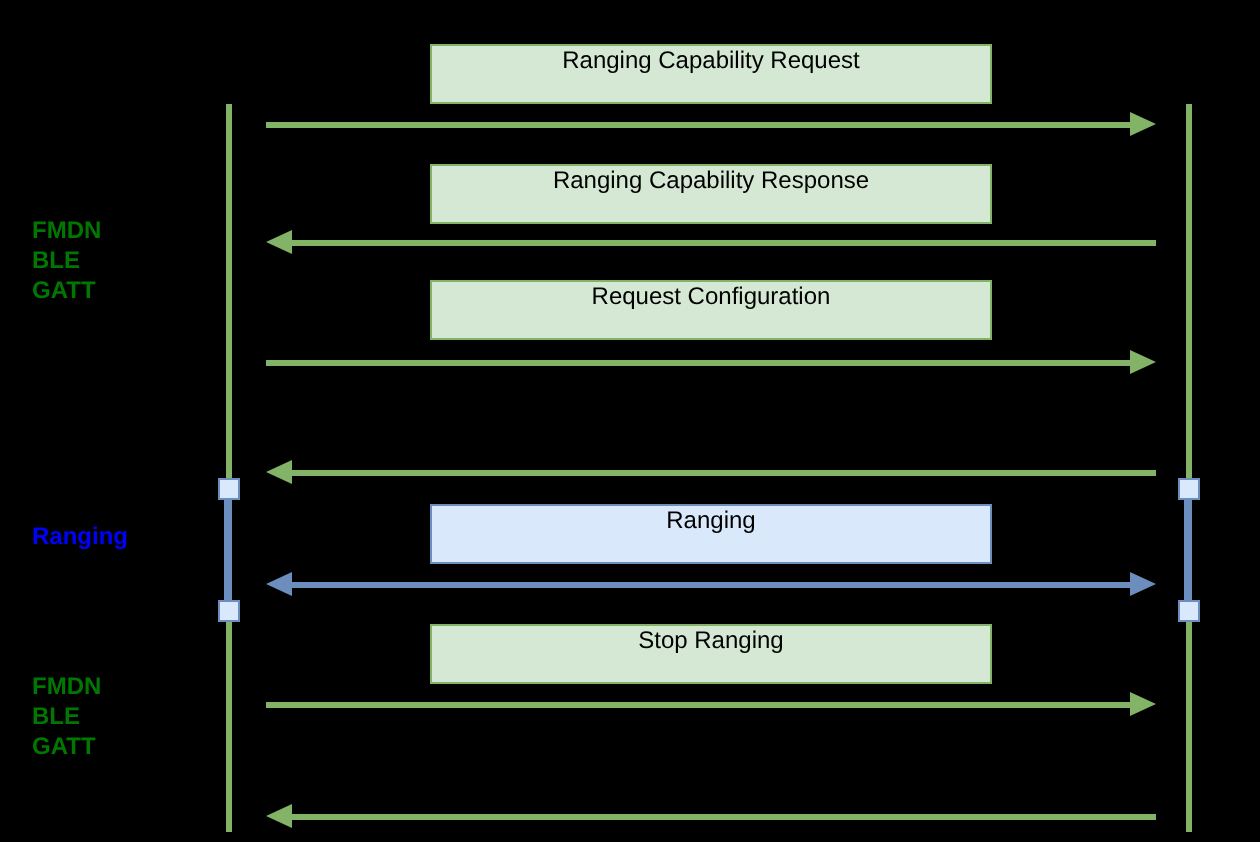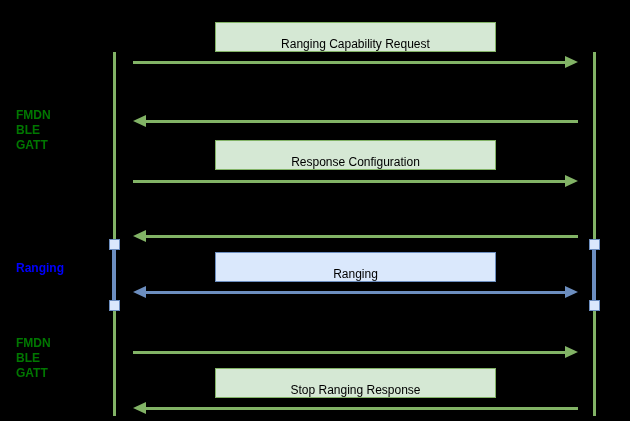--- a/index.html
+++ b/index.html
@@ -19,21 +19,21 @@
     position:absolute; width:11px; height:11px; box-sizing:border-box;
     background:var(--activation_fill); border:1.5px solid var(--blue_stroke);
   }
   .activation-marker.left  { left:109px; }
   .activation-marker.right { left:589px; }
   .activation-marker.top-sq { top:239px; }
   .activation-marker.bot-sq { top:300px; }
   
   .msg-box {
     position:absolute; left:215px; width:281px; height:30px; box-sizing:border-box;
-    border:1.5px solid; display:flex; align-items:flex-end; justify-content:center;
+    border:1.5px solid; display:flex; align-items:flex-start; justify-content:center;
     font-size:12px; color:#000;
   }
   .msg-box.style-green { background:var(--green_fill); border-color:var(--green_stroke); }
   .msg-box.style-blue  { background:var(--blue_fill);  border-color:var(--blue_stroke); }
   
   .arrow { position:absolute; left:133px; width:445px; height:12px; }
   .arrow.style-green { --arrow-color: var(--green_stroke); }
   .arrow.style-blue  { --arrow-color: var(--blue_stroke); }
   .arrow .shaft { position:absolute; top:50%; margin-top:-1.5px; height:3px; background:var(--arrow-color); left:0; right:0; }
   .arrow.dir-right .shaft { left:0; right:10px; }
@@ -78,28 +78,31 @@
   </div>
   <div class="side-label green" style="top:336px">
     <div>FMDN</div>
     <div>BLE</div>
     <div>GATT</div>
   </div>
 
   <div class="msg-box style-green" style="top:22px">
       <span>Ranging Capability Request</span>
     </div>
+  <div class="msg-box style-green" style="top:82px">
+      <span>Ranging Capability Response</span>
+    </div>
   <div class="msg-box style-green" style="top:140px">
-      <span>Response Configuration</span>
+      <span>Request Configuration</span>
     </div>
   <div class="msg-box style-blue" style="top:252px">
       <span>Ranging</span>
     </div>
-  <div class="msg-box style-green" style="top:368px">
-      <span>Stop Ranging Response</span>
+  <div class="msg-box style-green" style="top:312px">
+      <span>Stop Ranging</span>
     </div>
 
   <div class="arrow style-green dir-right" style="top:56px">
       <div class="shaft"></div>
       <div class="head head-right"></div>
     </div>
   <div class="arrow style-green dir-left" style="top:115px">
       <div class="shaft"></div>
       <div class="head head-left"></div>
     </div>

